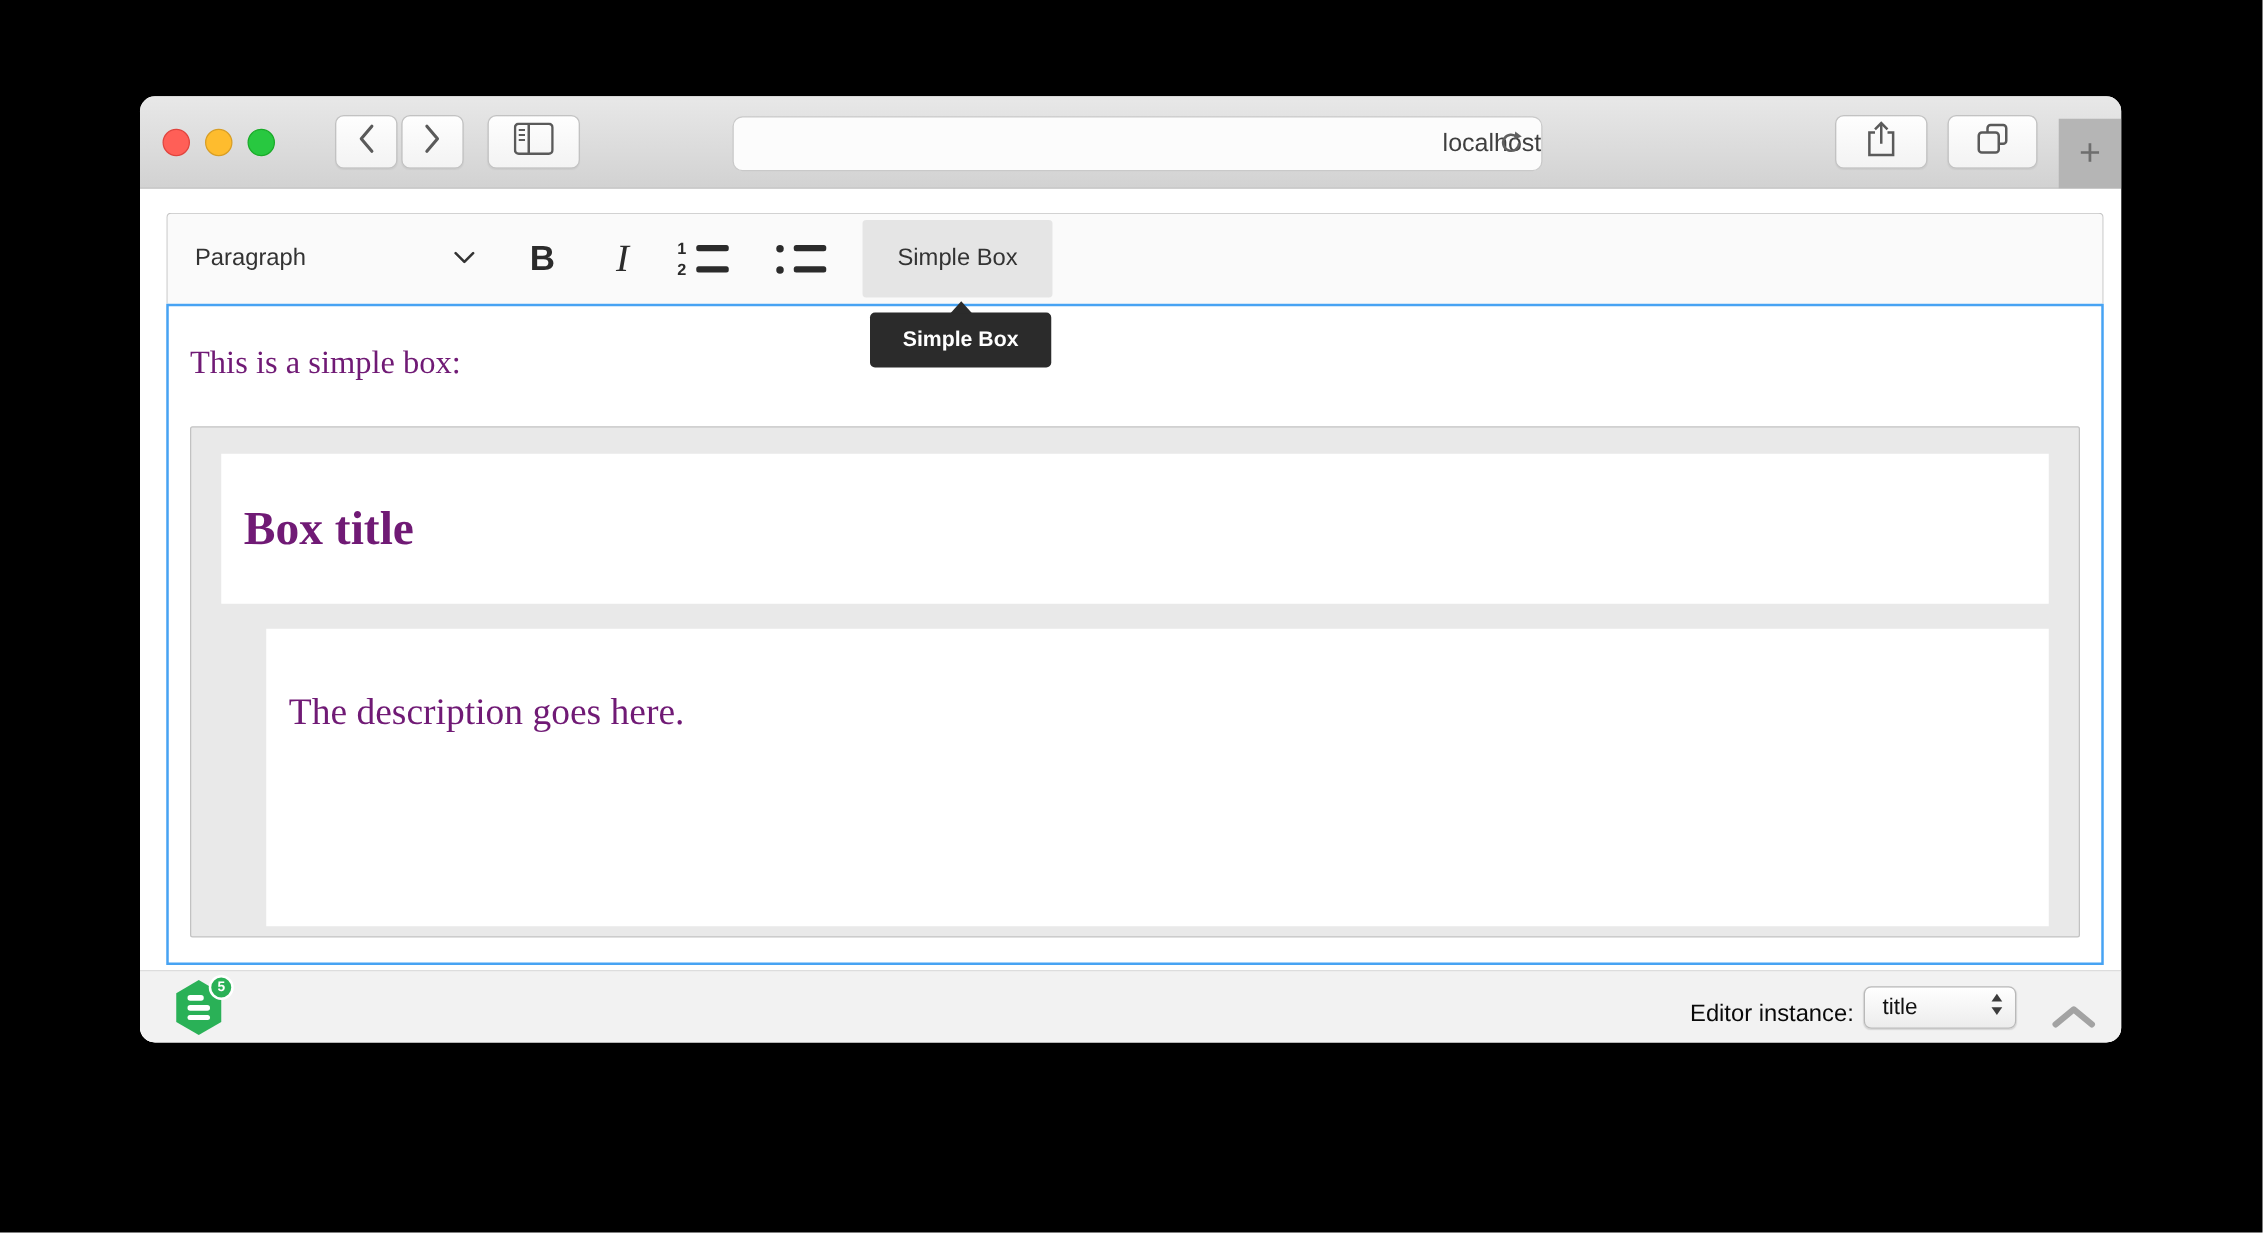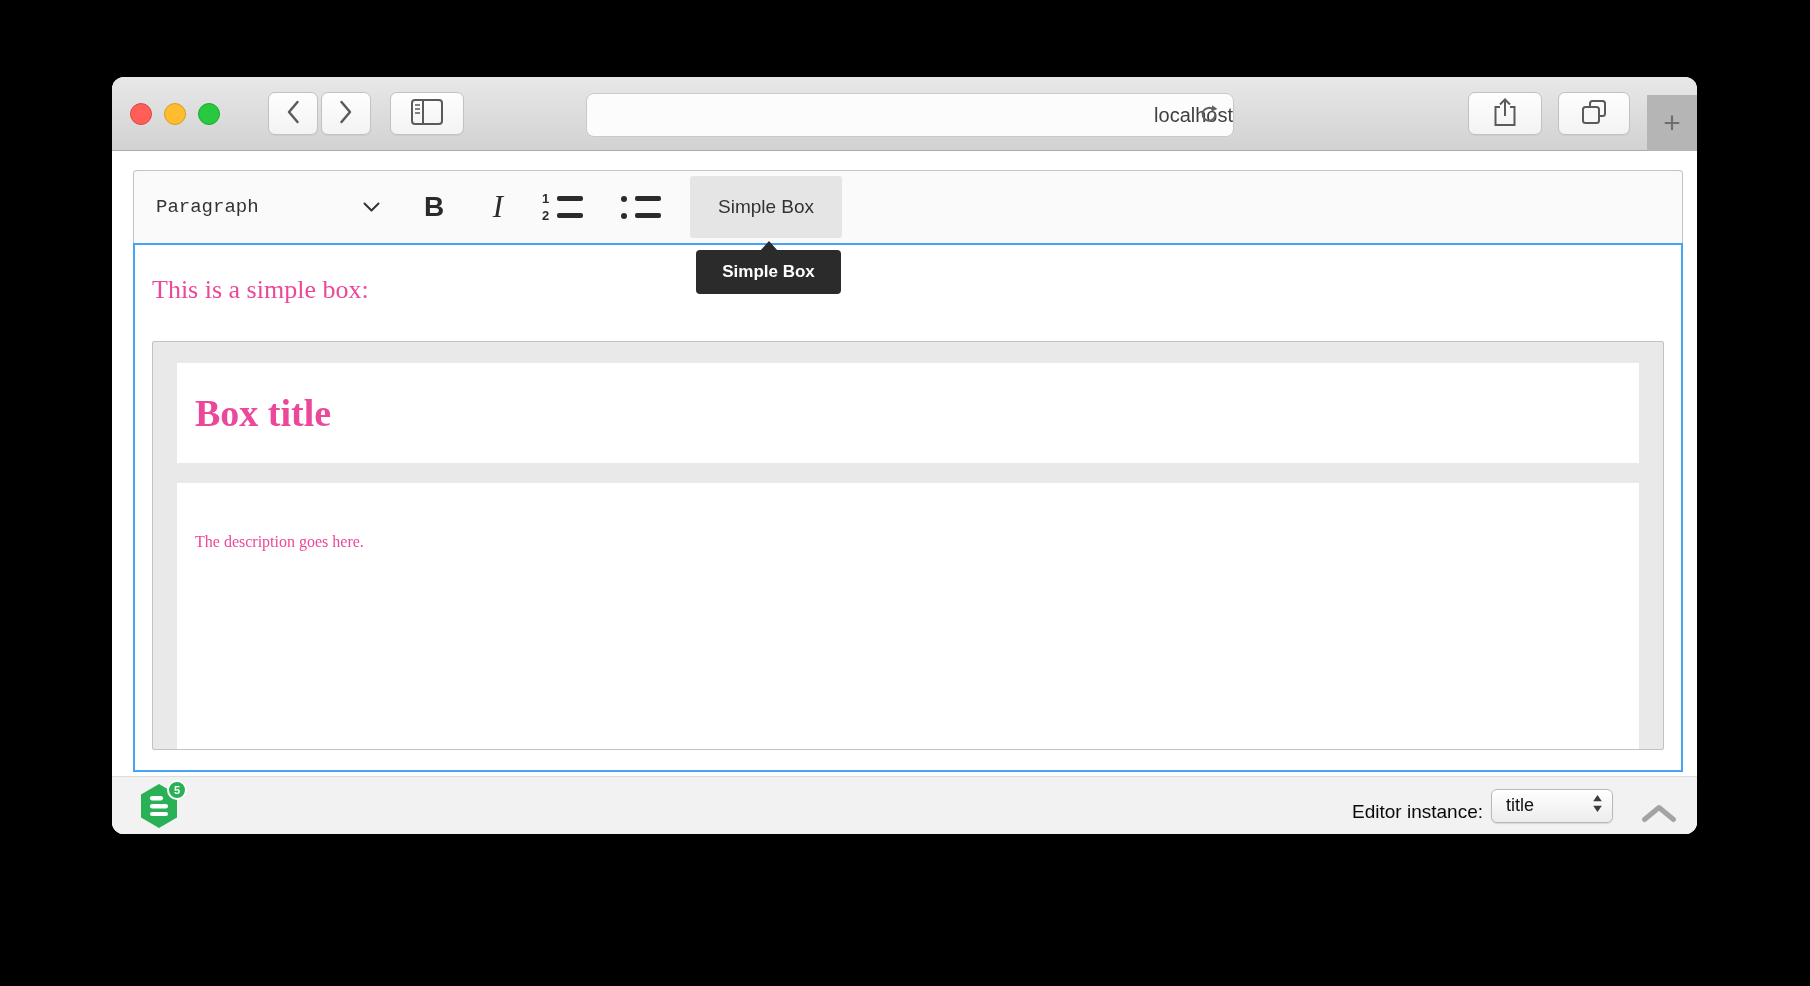--- a/index.html
+++ b/index.html
@@ -51,21 +51,21 @@
   .ck-toolbar{
     position:absolute;left:21px;top:19px;width:1550px;height:73px;box-sizing:border-box;
     background:#fafafa;border:1px solid #c4c4c4;border-bottom:none;
     border-radius:4px 4px 0 0;
     display:flex;align-items:center;padding:0 10px;
   }
   .heading-dd{
     display:flex;align-items:center;justify-content:space-between;
     width:250px;height:62px;padding:0 14px 0 12px;box-sizing:border-box;cursor:pointer;
   }
-  .heading-label{font-size:19px;color:#333;font-family:Liberation Mono, monospace;}
+  .heading-label{font-size:19px;color:#333;}
   .ck-btn{
     height:62px;min-width:48px;display:flex;align-items:center;justify-content:center;
     border-radius:3px;margin-left:16px;cursor:pointer;
   }
   .bold-glyph{font-weight:bold;font-size:28px;color:#2b2b2b;}
   .italic-glyph{font-family:"Liberation Serif",serif;font-style:italic;font-size:31px;color:#2b2b2b;}
   .icon-rows{display:flex;flex-direction:column;gap:8px;}
   .icon-row{display:flex;align-items:center;gap:7px;height:9px;}
   .digit{font-size:13px;font-weight:bold;color:#2b2b2b;width:9px;text-align:center;line-height:9px;}
   .dot{width:6px;height:6px;border-radius:50%;background:#2b2b2b;margin:0 1px 0 2px;}
@@ -80,36 +80,36 @@
   }
   .tooltip::before{
     content:"";position:absolute;top:-9px;left:64px;
     border-left:9px solid transparent;border-right:9px solid transparent;
     border-bottom:10px solid #2b2b2b;
   }
   
   .ck-editable{
     position:absolute;left:21px;top:92px;width:1550px;height:529px;box-sizing:border-box;
     border:2px solid #47a3f3;background:#fff;
-    font-family:"Liberation Serif",serif;color:#ec4899;cursor:text;
+    font-family:"Liberation Serif",serif;color:#701a75;cursor:text;
   }
   .intro{margin:30px 0 0;padding:0 17px;font-size:26px;}
   .simple-box{
     margin:36px 17px 0;height:409px;box-sizing:border-box;
     background:#e9e9e9;border:1px solid #c2c2c2;border-radius:2px;
     padding:21px 24px;
   }
   .box-title-section{
-    background:#fff;height:100px;display:flex;align-items:center;
+    background:#fff;height:120px;display:flex;align-items:center;
     padding:0 18px;box-sizing:border-box;
   }
   .box-title{font-size:38px;font-weight:bold;margin:0;}
   .box-desc-section{
-    background:#fff;margin-top:20px;height:266px;box-sizing:border-box;
-    padding:50px 18px 0;font-size:16px;
+    background:#fff;margin-top:20px;height:238px;box-sizing:border-box;
+    padding:50px 18px 0;font-size:30px;margin-left:36px;
   }
   .desc-p{margin:0;}
   .desc-list{margin:40px 0 0;padding-left:58px;}
   .desc-list li{line-height:36px;margin-bottom:6px;}
   
   .inspector{
     position:absolute;left:0;right:0;top:625px;height:58px;box-sizing:border-box;
     background:#f2f2f2;border-top:1px solid #ddd;
     display:flex;align-items:center;justify-content:space-between;
     padding:0 20px 0 26px;

